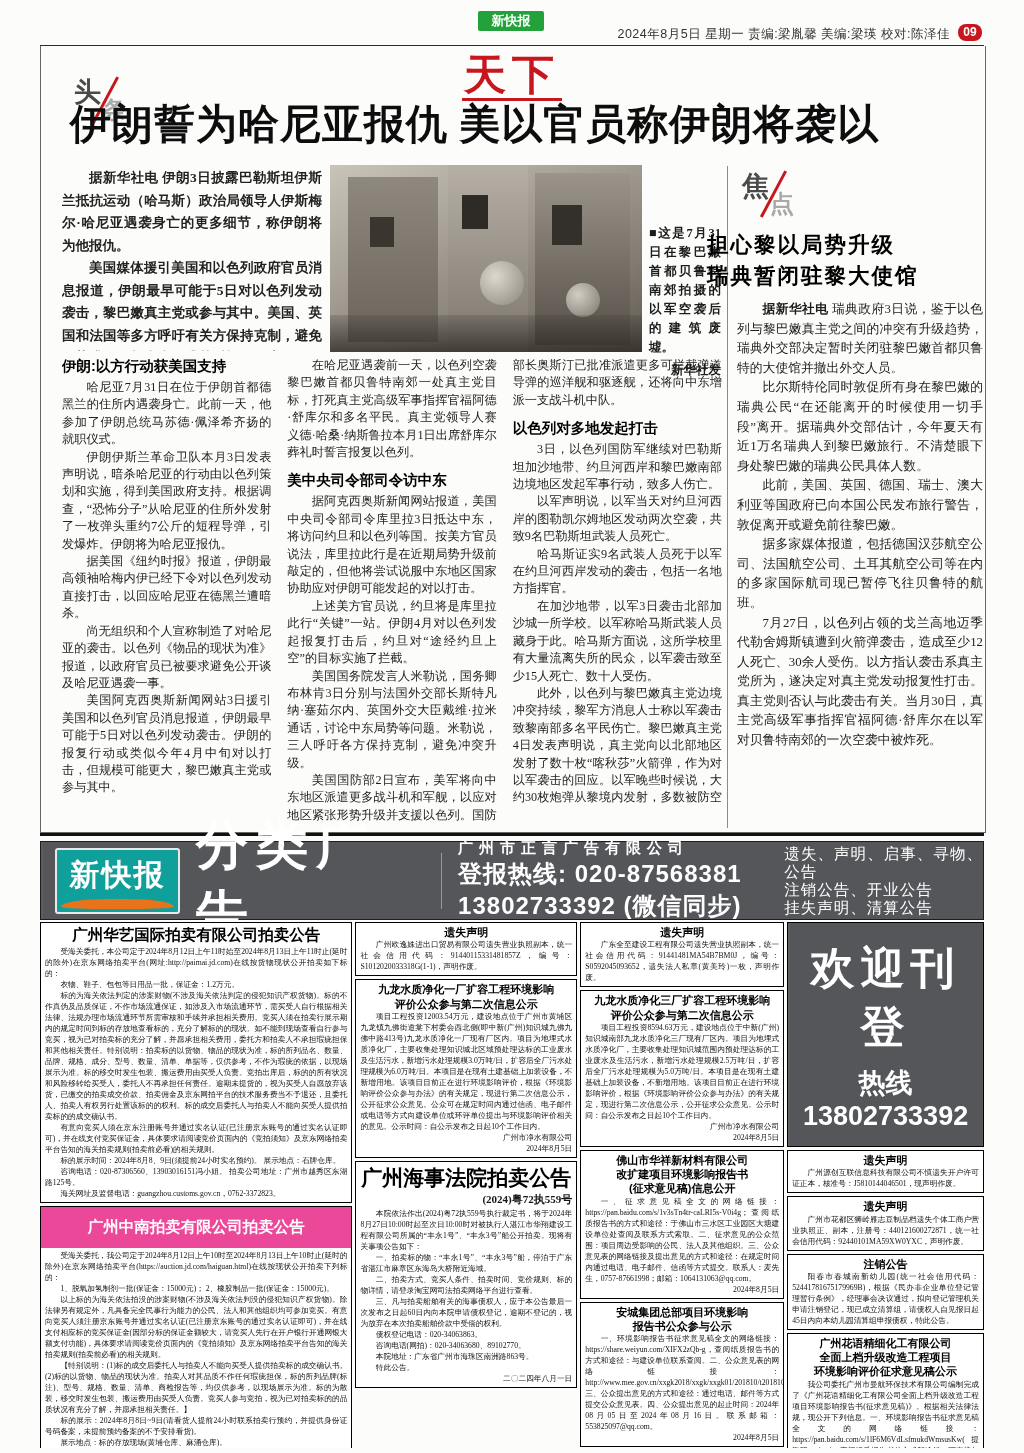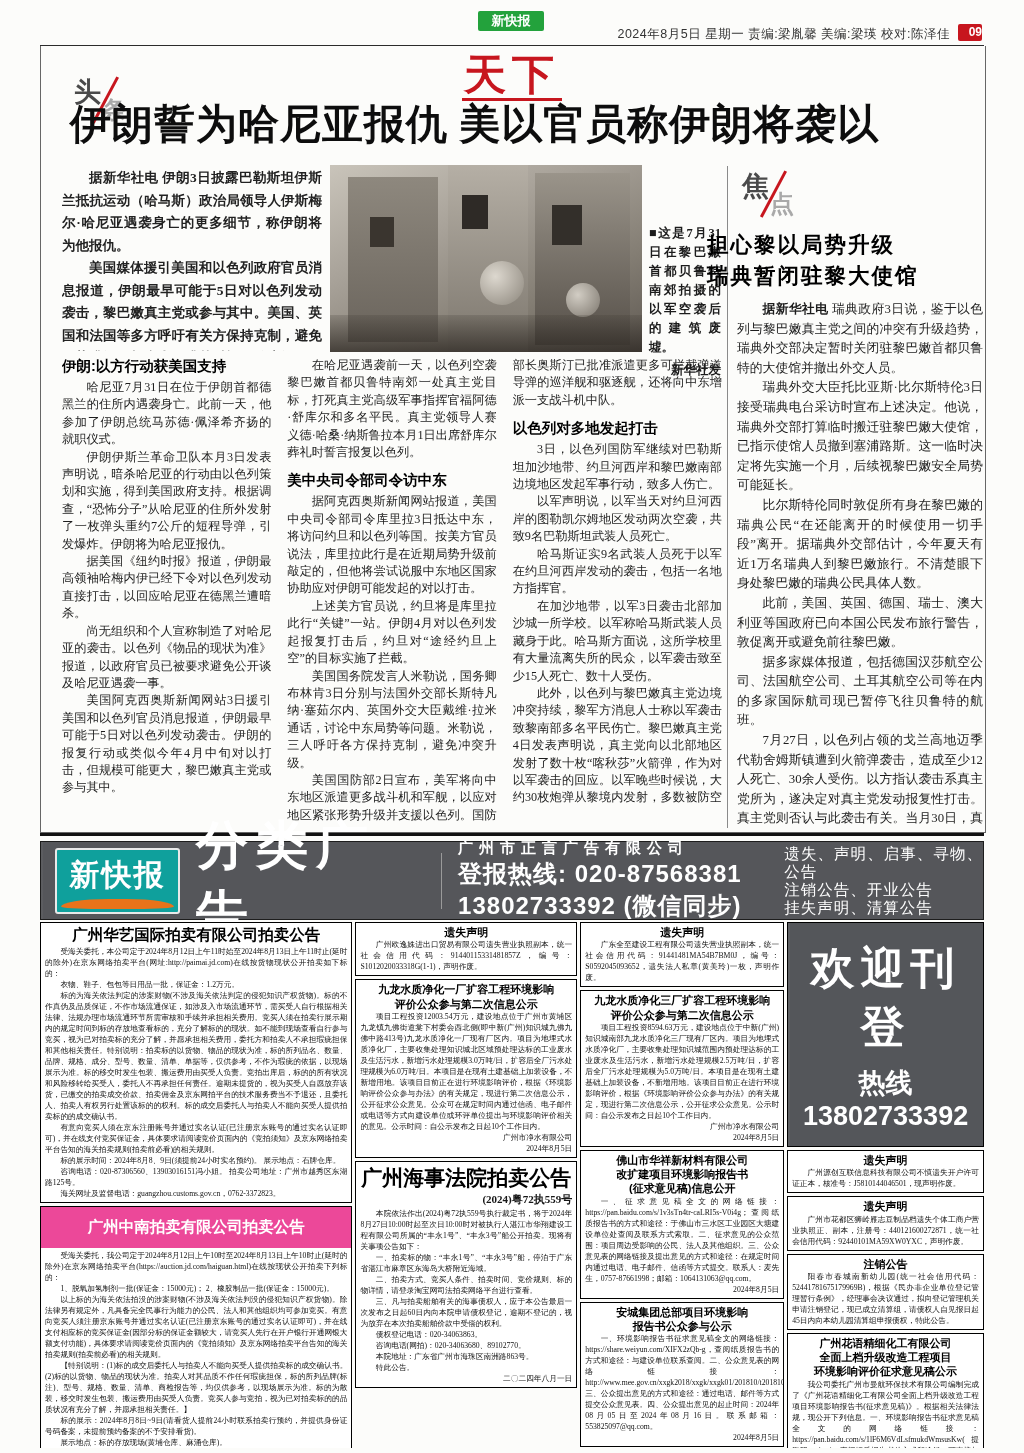--- a/index.html
+++ b/index.html
@@ -3,21 +3,21 @@
 <meta charset="utf-8">
 <style>
   html,body{margin:0;padding:0;background:#e8e8e4;}
   .page{position:relative;width:1024px;height:1453px;margin:0 auto;background:#fcfcfa;
         font-family:"Liberation Serif","DejaVu Serif",serif;color:#161616;overflow:hidden;}
   
   .top-logo{position:absolute;left:478px;top:11px;width:66px;height:20px;background:#23a23c;
             color:#fff;font:bold 13px/20px "Liberation Sans",sans-serif;text-align:center;border-radius:2px;}
   .dateline{position:absolute;right:74px;top:26px;font:12.5px "Liberation Sans",sans-serif;color:#333;letter-spacing:.5px;}
   .pagenum{position:absolute;right:42px;top:24px;width:24px;height:17px;background:#c7161e;color:#fff;
-           font:bold 12px/17px "Liberation Sans",sans-serif;text-align:right;border-radius:2px;}
+           font:bold 12px/17px "Liberation Sans",sans-serif;text-align:center;border-radius:8px;}
   .header-rule{position:absolute;left:40px;right:40px;top:45px;border-top:1.5px solid #2b2b2b;}
   .section-title{position:absolute;left:0;width:100%;top:47px;text-align:center;color:#c7161e;
                  font-size:42px;font-weight:900;letter-spacing:6px;}
   .section-underline{position:absolute;left:462px;top:98px;width:100px;height:3px;background:#c7161e;}
   .news-frame{position:absolute;left:40px;top:46px;width:944px;height:786px;
               border-left:1px solid #666;border-right:1px solid #666;border-bottom:1px solid #666;}
   
   .slash-label{position:absolute;width:58px;height:52px;}
   .slash-label .c1{position:absolute;left:0;top:0;font-size:27px;font-weight:bold;color:#4a4a4a;}
   .slash-label .c2{position:absolute;left:28px;top:20px;font-size:24px;font-weight:bold;color:#a9a9a9;}
@@ -151,21 +151,20 @@
     <span class="c2">点</span>
   </div>
 
   <div class="focus-head">
     <div>担心黎以局势升级</div>
     <div>瑞典暂闭驻黎大使馆</div>
   </div>
 
   <div class="focus-body" id="focus-body">
       <p><b>据新华社电 </b>瑞典政府3日说，鉴于以色列与黎巴嫩真主党之间的冲突有升级趋势，瑞典外交部决定暂时关闭驻黎巴嫩首都贝鲁特的大使馆并撤出外交人员。</p>
-      <p>瑞典外交大臣托比亚斯·比尔斯特伦3日接受瑞典电台采访时宣布上述决定。他说，瑞典外交部打算临时搬迁驻黎巴嫩大使馆，已指示使馆人员撤到塞浦路斯。这一临时决定将先实施一个月，后续视黎巴嫩安全局势可能延长。</p>
       <p>比尔斯特伦同时敦促所有身在黎巴嫩的瑞典公民“在还能离开的时候使用一切手段”离开。据瑞典外交部估计，今年夏天有近1万名瑞典人到黎巴嫩旅行。不清楚眼下身处黎巴嫩的瑞典公民具体人数。</p>
       <p>此前，美国、英国、德国、瑞士、澳大利亚等国政府已向本国公民发布旅行警告，敦促离开或避免前往黎巴嫩。</p>
       <p>据多家媒体报道，包括德国汉莎航空公司、法国航空公司、土耳其航空公司等在内的多家国际航司现已暂停飞往贝鲁特的航班。</p>
       <p>7月27日，以色列占领的戈兰高地迈季代勒舍姆斯镇遭到火箭弹袭击，造成至少12人死亡、30余人受伤。以方指认袭击系真主党所为，遂决定对真主党发动报复性打击。真主党则否认与此袭击有关。当月30日，真主党高级军事指挥官福阿德·舒库尔在以军对贝鲁特南郊的一次空袭中被炸死。</p>
     </div>
 
   <div class="article" id="article">
       <h3>伊朗:以方行动获美国支持</h3>
       <p>哈尼亚7月31日在位于伊朗首都德黑兰的住所内遇袭身亡。此前一天，他参加了伊朗总统马苏德·佩泽希齐扬的就职仪式。</p>
       <p>伊朗伊斯兰革命卫队本月3日发表声明说，暗杀哈尼亚的行动由以色列策划和实施，得到美国政府支持。根据调查，“恐怖分子”从哈尼亚的住所外发射了一枚弹头重约7公斤的短程导弹，引发爆炸。伊朗将为哈尼亚报仇。</p>

